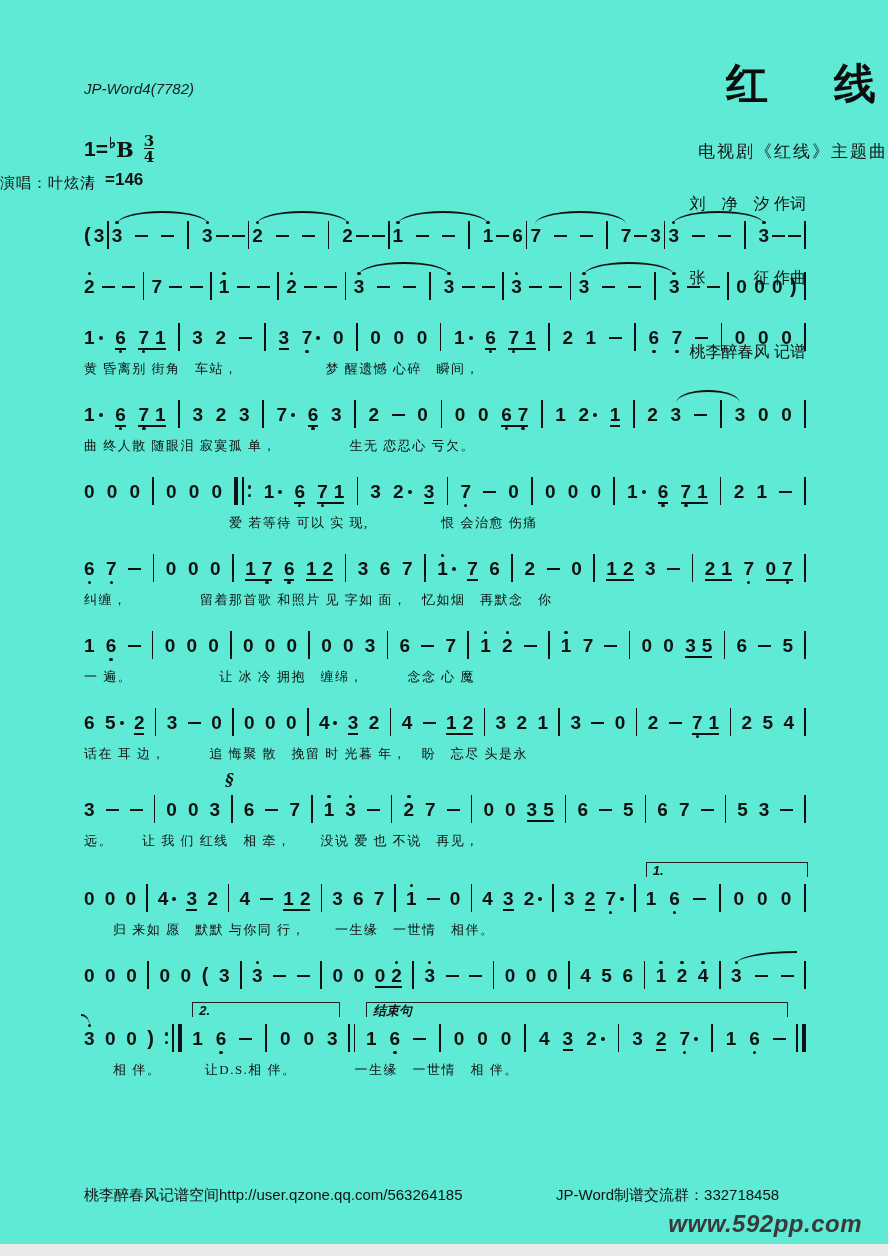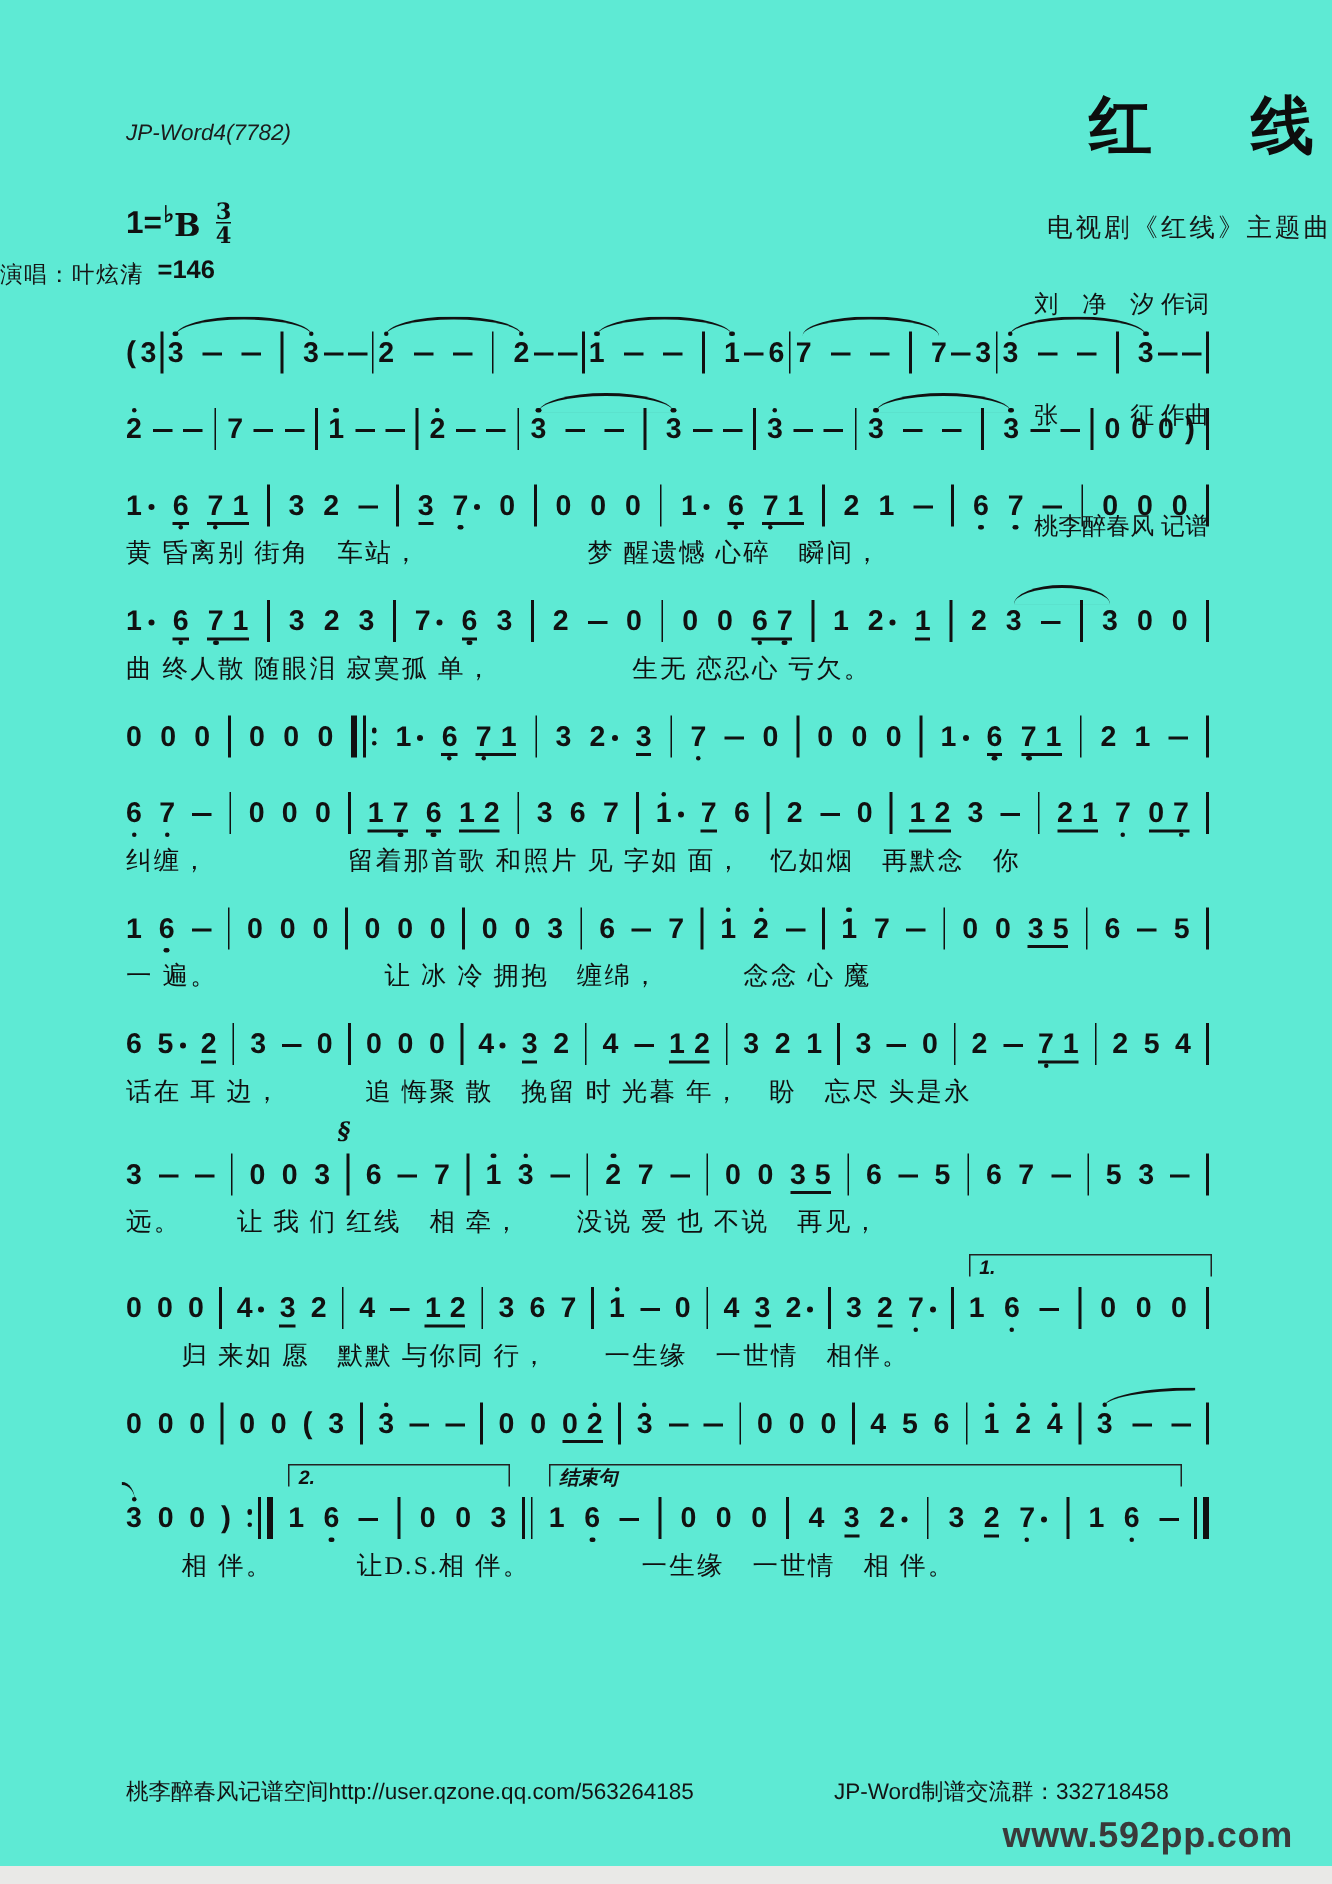--- a/index.html
+++ b/index.html
@@ -22,21 +22,21 @@
   .subtitle{position:absolute;left:0;right:0;top:140px;text-align:right;font-size:17px;letter-spacing:2px;color:#151515;}
   .singer{position:absolute;left:0;right:0;top:174px;text-align:left;font-size:15px;letter-spacing:1px;color:#151515;}
   .credits{position:absolute;right:82px;top:142px;font-size:16px;line-height:1.55;white-space:pre;color:#111;}
 
   
   .score{position:absolute;left:84px;right:82px;top:206px;}
   .score-line{margin-bottom:4px;}
   .notes{display:flex;justify-content:space-between;align-items:flex-start;padding-top:13px;}
   .has-volta .notes{padding-top:25px;}
   .has-mark .notes{padding-top:23px;}
-  .lyrics{white-space:pre;font-size:17px;line-height:25px;letter-spacing:1.5px;
+  .lyrics{white-space:pre;font-size:13px;line-height:25px;letter-spacing:1.5px;
           font-family:"Liberation Serif",serif;color:#101010;margin-top:1px;}
 
   .note{display:inline-flex;flex-direction:column;align-items:center;}
   .oslot{height:7px;display:flex;align-items:center;justify-content:center;}
   .odot{width:3.5px;height:3.5px;border-radius:50%;background:#111;}
   .num{font-size:19px;line-height:20px;font-weight:700;}
   .augwrap{display:inline-flex;align-items:flex-start;}
   .augdot{width:4px;height:4px;border-radius:50%;background:#111;margin-left:4px;margin-top:15px;}
 
   .beam{display:inline-flex;gap:6px;position:relative;}
@@ -65,21 +65,21 @@
   .vlabel{position:absolute;top:-18px;left:7px;font-size:13px;font-weight:700;font-style:italic;line-height:13px;}
 
   .marked{position:relative;display:inline-flex;}
   .segno{position:absolute;top:-23px;left:-6px;font-size:16px;font-weight:700;font-style:italic;
          font-family:"DejaVu Serif",serif;}
 
   
   .footer-col{position:absolute;top:1120px;font-size:15px;line-height:2.0;white-space:pre;color:#131313;}
   .footer-col.left{left:84px;}
   .footer-col.right{left:556px;}
-  .website{position:absolute;right:26px;top:1210px;font-size:24px;font-weight:700;
+  .website{position:absolute;right:26px;top:1210px;font-size:24px;font-weight:700;font-style:italic;
            color:#3a3a3a;letter-spacing:0.5px;}
 </style>
 </head>
 <body>
 
 <div class="sheet">
 
   <div class="watermark">JP-Word4(7782)</div>
 
   <div class="title">红　线</div>
@@ -840,20 +840,21 @@
             <span class="oslot"></span>
           </span>
           <span class="note">
             <span class="oslot"></span>
             <span class="num">1</span>
             <span class="oslot"></span>
           </span>
           <span class="dash"></span>
           <span class="barline"></span>
         </div>
+        <div class="lyrics">　　　　　　　　　　爱 若等待 可以 实 现,　　　　　恨 会治愈 伤痛</div>
       </div>
       <div class="score-line">
         <div class="notes">
           <span class="note">
             <span class="oslot"></span>
             <span class="num">6</span>
             <span class="oslot">
               <span class="odot"></span>
             </span>
           </span>

